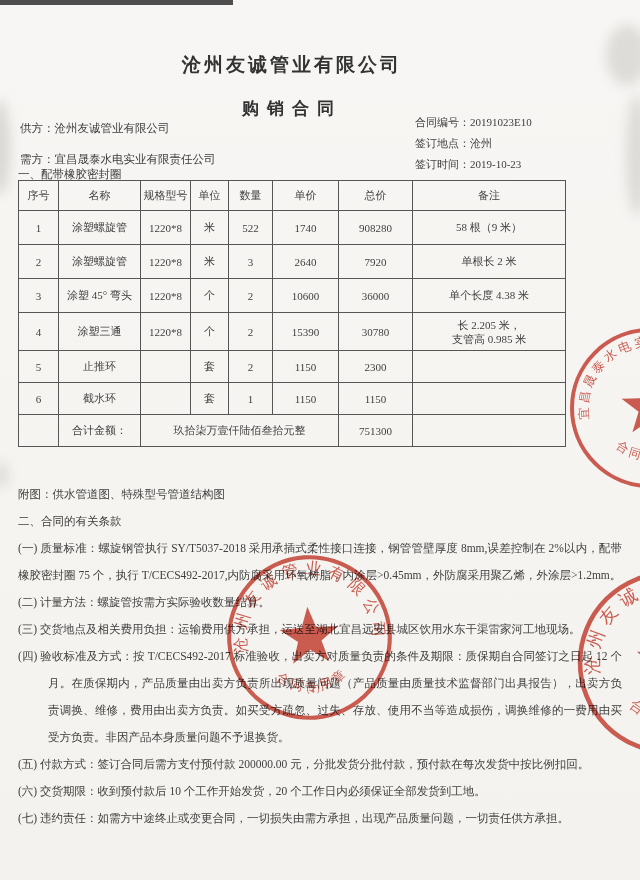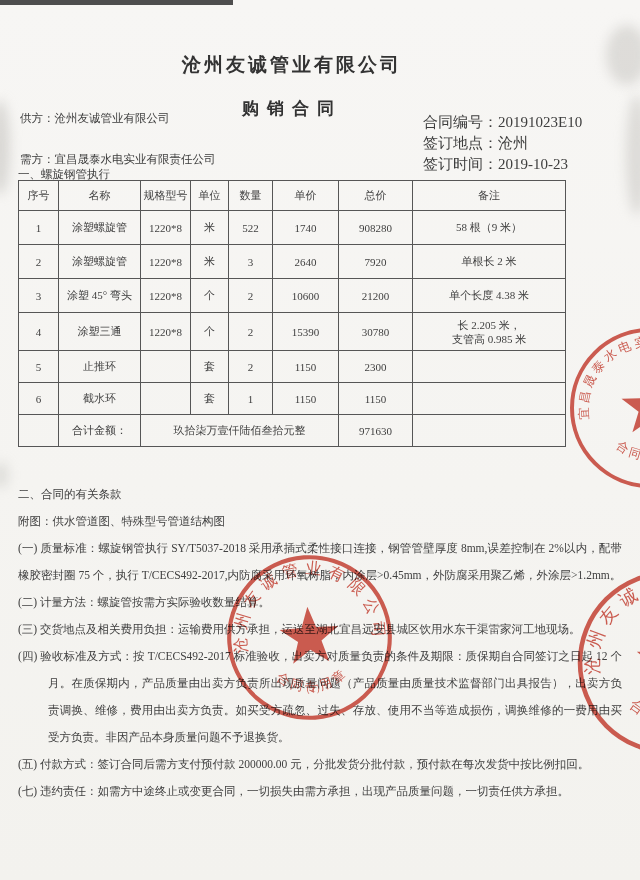--- a/index.html
+++ b/index.html
@@ -17,23 +17,23 @@
   .sm1 { left:606px; top:25px;  width:42px; height:60px; background:rgba(190,188,184,.45); }
   .sm2 { left:-10px; top:100px; width:20px; height:95px; background:rgba(182,180,176,.45); }
   .sm3 { left:626px; top:95px;  width:22px; height:120px; background:rgba(196,194,190,.5); }
   .sm4 { left:-6px;  top:462px; width:14px; height:26px;  background:rgba(186,184,180,.4); }
 
   .titles { position:absolute; left:0; top:0; width:640px; transform:translateX(-28px); text-align:center; }
   .company-title { position:absolute; top:52px; width:100%; font-size:19px; font-weight:600; letter-spacing:3px; color:#333; }
   .doc-title { position:absolute; top:97px; width:100%; font-size:17px; font-weight:600; letter-spacing:8px; color:#333; }
 
   .line { position:absolute; font-size:11.5px; white-space:nowrap; }
-  .supplier { left:20px; top:111px;text-align:center; }
+  .supplier { left:20px; top:121px;text-align:center; }
   .buyer    { left:20px; top:152px; }
-  .meta     { position:absolute; left:415px; top:112px; font-size:15px; line-height:21px;margin-left:8px; }
+  .meta     { position:absolute; left:415px; top:112px; font-size:11px; line-height:21px; }
   .sec1     { left:18px; top:167px; }
 
   table.contract { position:absolute; left:18px; top:180px; width:547px; border-collapse:collapse; table-layout:fixed; }
   table.contract th, table.contract td {
     border:1px solid #565656; font-size:11px; font-weight:normal;
     text-align:center; vertical-align:middle; padding:1px 2px; color:#3f3f3f;
     overflow:hidden;
   }
   tr.hdr   { height:30px; }
   tr.r-std { height:34px; }
@@ -72,21 +72,21 @@
 
   <div class="line supplier">供方：沧州友诚管业有限公司</div>
   <div class="line buyer">需方：宜昌晟泰水电实业有限责任公司</div>
 
   <div class="meta">
     <div>合同编号：20191023E10</div>
     <div>签订地点：沧州</div>
     <div>签订时间：2019-10-23</div>
   </div>
 
-  <div class="line sec1">一、螺旋钢管执行</div>
+  <div class="line sec1">一、配带橡胶密封圈</div>
 
   <table class="contract">
     <colgroup>
       <col style="width:40px">
         <col style="width:82px">
         <col style="width:50px">
         <col style="width:38px">
       <col style="width:44px">
         <col style="width:66px">
         <col style="width:74px">
@@ -123,21 +123,21 @@
       <td>7920</td>
       <td>单根长 2 米</td>
     </tr>
     <tr class="r-std">
       <td>3</td>
       <td>涂塑 45° 弯头</td>
       <td>1220*8</td>
       <td>个</td>
       <td>2</td>
       <td>10600</td>
-      <td>21200</td>
+      <td>36000</td>
       <td>单个长度 4.38 米</td>
     </tr>
     <tr class="r-big">
       <td>4</td>
       <td>涂塑三通</td>
       <td>1220*8</td>
       <td>个</td>
       <td>2</td>
       <td>15390</td>
       <td>30780</td>
@@ -163,34 +163,35 @@
       <td>套</td>
       <td>1</td>
       <td>1150</td>
       <td>1150</td>
       <td></td>
     </tr>
     <tr class="r-tot">
       <td></td>
       <td>合计金额：</td>
       <td colspan="4">玖拾柒万壹仟陆佰叁拾元整</td>
-      <td>971630</td>
+      <td>751300</td>
       <td></td>
     </tr>
   </tbody>
     </table>
 
   <div class="clauses">
+    <p>附图：供水管道图、特殊型号管道结构图</p>
     <p>二、合同的有关条款</p>
-    <p>附图：供水管道图、特殊型号管道结构图</p>
     <p><span>(一)</span> <span>质量标准：螺旋钢管执行 SY/T5037-2018 采用承插式柔性接口连接，钢管管壁厚度 8mm,误差控制在 2%以内，配带橡胶密封圈 75 个，执行 T/CECS492-2017,内防腐采用环氧树脂，内涂层&gt;0.45mm，外防腐采用聚乙烯，外涂层&gt;1.2mm。</span></p>
     <p><span>(二)</span> <span>计量方法：螺旋管按需方实际验收数量结算。</span></p>
     <p><span>(三)</span> <span>交货地点及相关费用负担：运输费用供方承担，运送至湖北宜昌远安县城区饮用水东干渠雷家河工地现场。</span></p>
     <p class="indent"><span>(四)</span> <span>验收标准及方式：按 T/CECS492-2017 标准验收，出卖方对质量负责的条件及期限：质保期自合同签订之日起 12 个月。在质保期内，产品质量由出卖方负责所出现质量问题（产品质量由质量技术监督部门出具报告），出卖方负责调换、维修，费用由出卖方负责。如买受方疏忽、过失、存放、使用不当等造成损伤，调换维修的一费用由买受方负责。非因产品本身质量问题不予退换货。</span></p>
     <p><span>(五)</span> <span>付款方式：签订合同后需方支付预付款 200000.00 元，分批发货分批付款，预付款在每次发货中按比例扣回。</span></p>
+    <p><span>(六)</span> <span>交货期限：收到预付款后 10 个工作开始发货，20 个工作日内必须保证全部发货到工地。</span></p>
     <p><span>(七)</span> <span>违约责任：如需方中途终止或变更合同，一切损失由需方承担，出现产品质量问题，一切责任供方承担。</span></p>
   </div>
 
   <svg class="seal seal-buyer" width="170" height="170" viewBox="0 0 170 170">
     <defs>
       <path id="b-top" d="M 27 107 A 62 62 0 1 1 143 107" fill="none"></path>
       <path id="b-bot" d="M 40 110 A 51 51 0 0 0 130 110" fill="none"></path>
     </defs>
     <circle cx="85" cy="85" r="78" fill="none" stroke="#cb4336" stroke-width="4"></circle>
     <polygon fill="#cb4336" points="85,55 92.1,75.3 113.5,75.7 96.4,88.7 102.6,109.3 85,97 67.4,109.3 73.6,88.7 56.5,75.7 77.9,75.3"></polygon>

